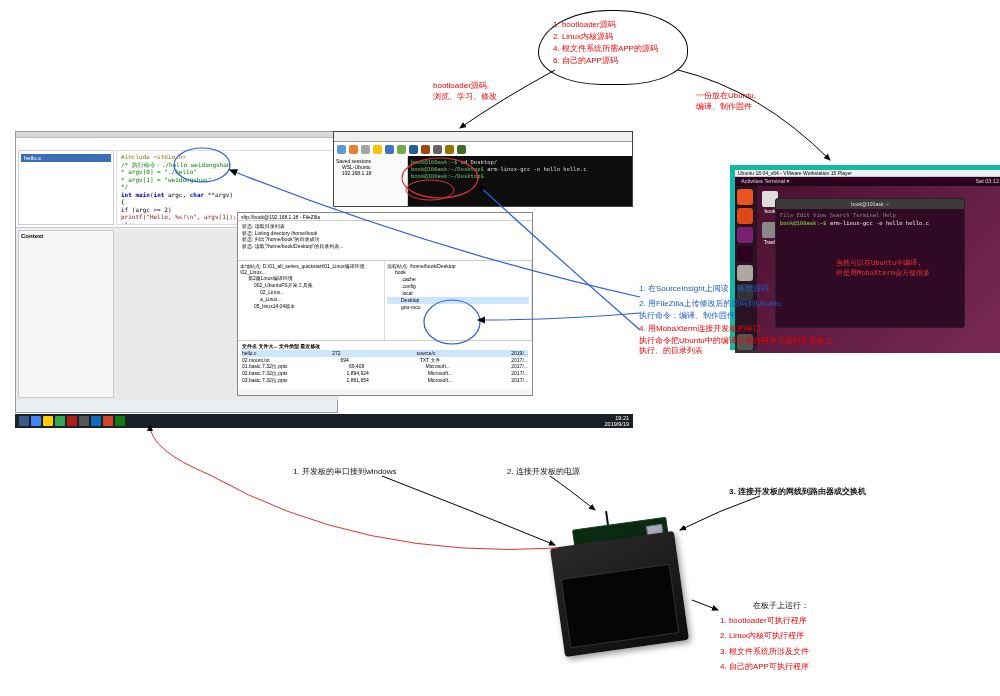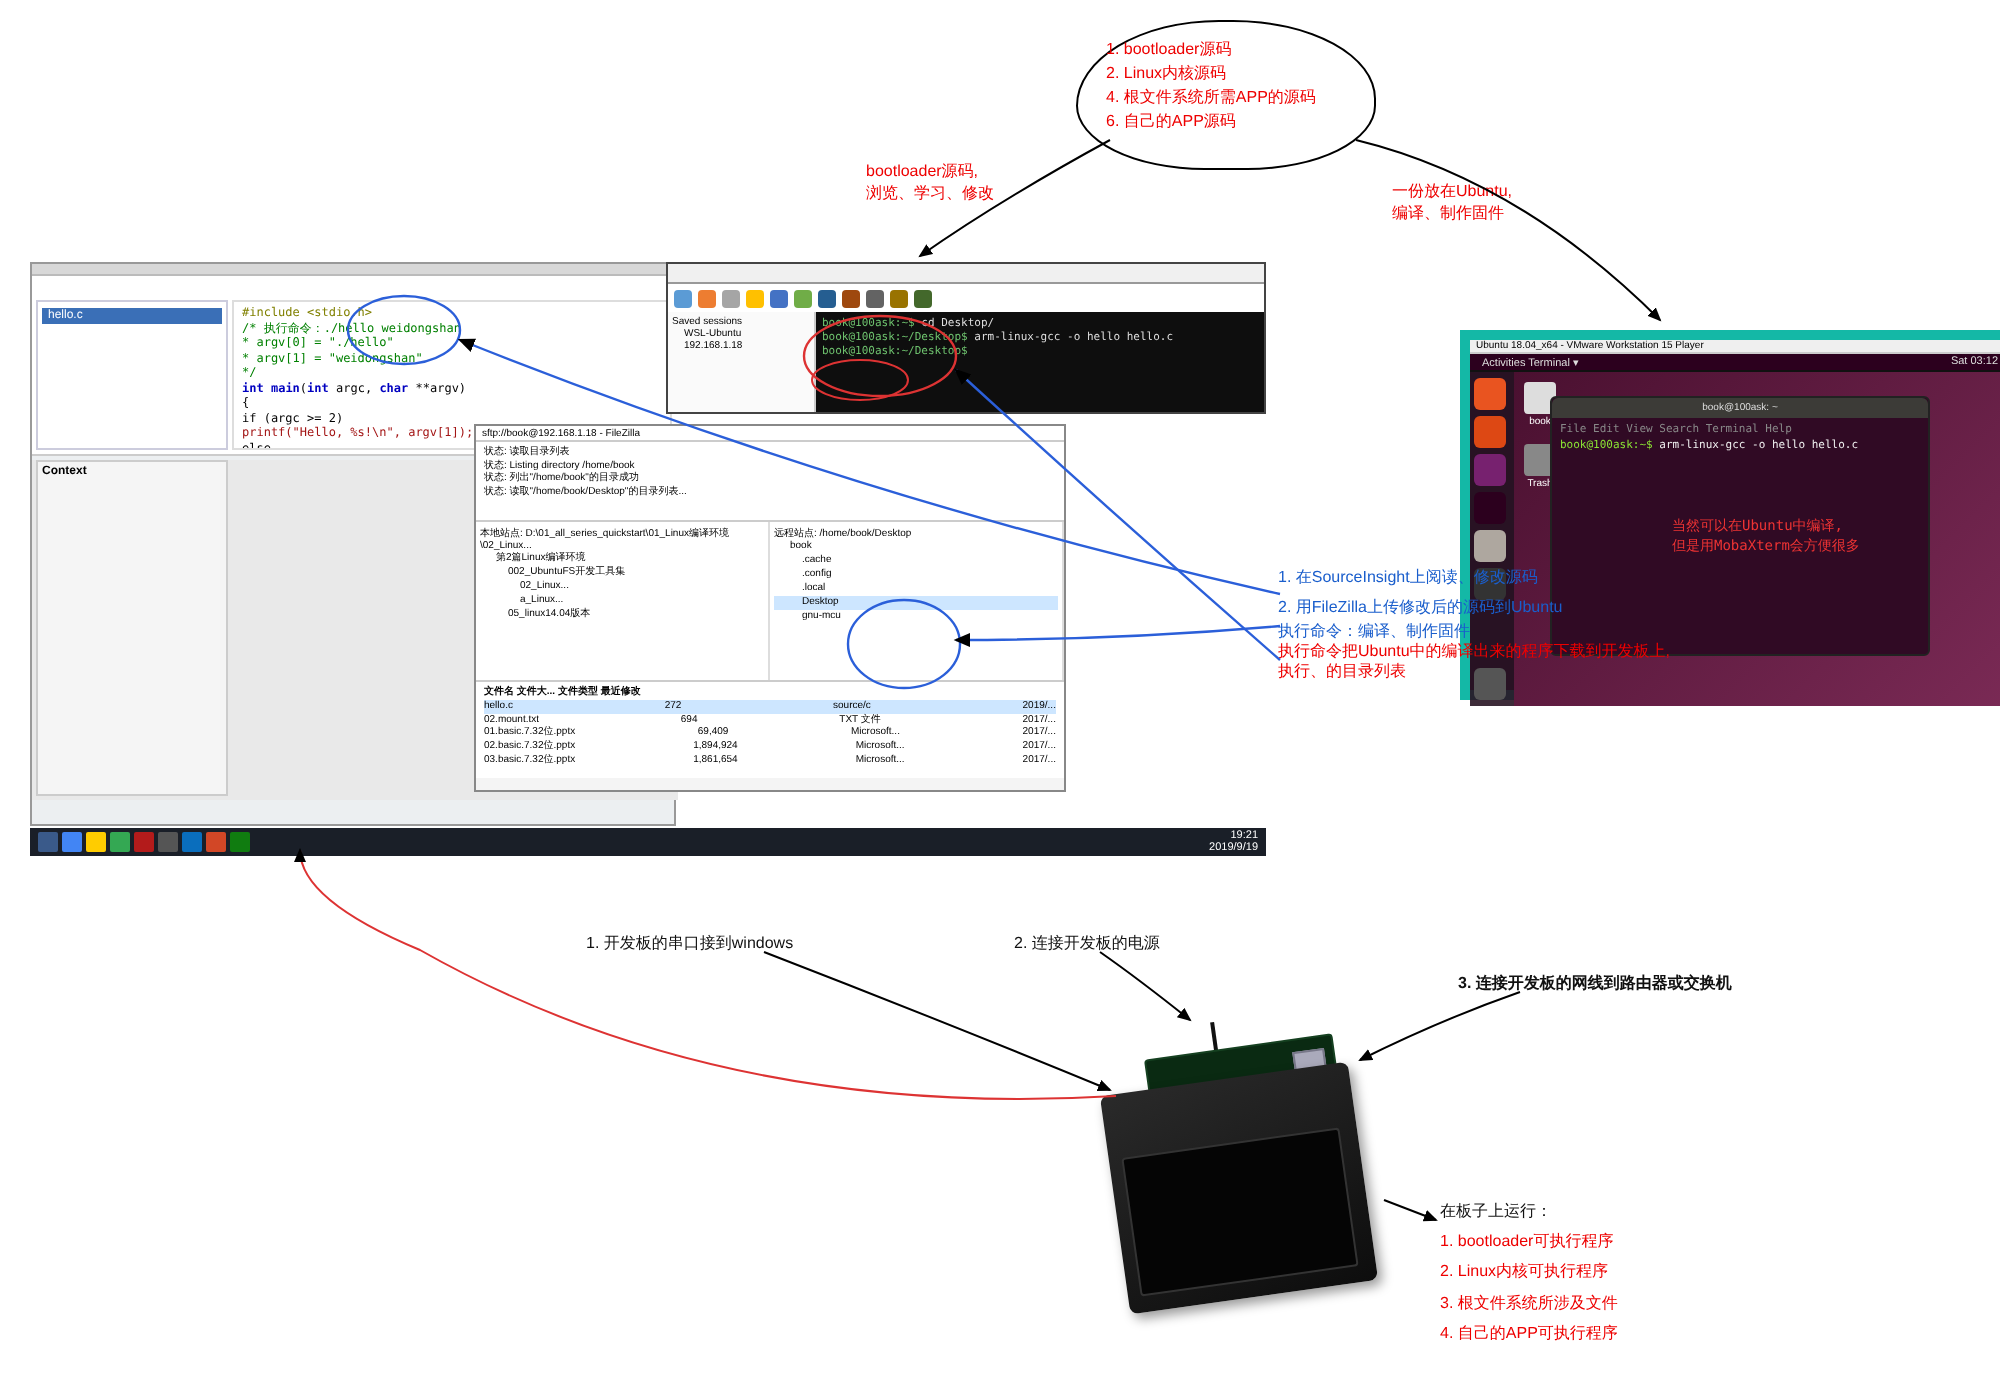--- a/index.html
+++ b/index.html
@@ -75,21 +75,21 @@
   .hw-label3 { position: absolute; left: 729px; top: 486px; font-size: 8px; color: #111; font-weight: bold; }
   
   .board { position: absolute; left: 547px; top: 509px; width: 145px; height: 150px; }
   .board-body { position: absolute; left: 10px; top: 30px; width: 125px; height: 110px; background: linear-gradient(160deg, #2a2a2a, #0d0d0d); border-radius: 4px; transform: rotate(-8deg); box-shadow: 2px 3px 6px rgba(0,0,0,.4); }
   .board-pcb { position: absolute; left: 28px; top: 14px; width: 95px; height: 50px; background: #0a2a12; border: 1px solid #154020; transform: rotate(-8deg); border-radius: 2px; }
   .board-screen { position: absolute; left: 18px; top: 62px; width: 110px; height: 70px; background: #050505; border: 1px solid #333; transform: rotate(-8deg); border-radius: 2px; }
   .board-antenna { position: absolute; left: 60px; top: 2px; width: 2px; height: 28px; background: #111; transform: rotate(-8deg); }
   .board-eth { position: absolute; left: 100px; top: 16px; width: 16px; height: 14px; background: #aab; border: 1px solid #778; transform: rotate(-8deg); }
   
   .run-on-board { position: absolute; left: 720px; top: 598px; font-size: 8px; line-height: 1.9; }
-  .run-on-board .title { color: #111; }
+  .run-on-board .title { color: #111; text-align: right; }
   .run-on-board .item { color: #e00; }
   
   svg.overlay { position: absolute; left: 0; top: 0; width: 1000px; height: 696px; pointer-events: none; }
 </style>
 </head>
 <body>
 
 <div class="cloud">
   <div class="cloud-line">1. bootloader源码</div>
   <div class="cloud-line">2. Linux内核源码</div>
@@ -270,20 +270,21 @@
         </div>
       </div>
     </div>
   </div>
 </div>
 
 <div class="steps">
   <div class="s1">1. 在SourceInsight上阅读、修改源码</div>
   <div class="s2">2. 用FileZilla上传修改后的源码到Ubuntu</div>
   <div class="s3" style="line-height:1.2">执行命令：编译、制作固件</div>
+  <div class="s4">4. 用MobaXterm连接开发板的串口，</div>
   <div class="s4" style="line-height:1.2">执行命令把Ubuntu中的编译出来的程序下载到开发板上,</div>
   <div class="s4" style="line-height:1.2">执行、的目录列表</div>
 </div>
 
 <div class="hw-label1">1. 开发板的串口接到windows</div>
 <div class="hw-label2">2. 连接开发板的电源</div>
 <div class="hw-label3">3. 连接开发板的网线到路由器或交换机</div>
 
 <div class="board">
   <div class="board-antenna"></div>

